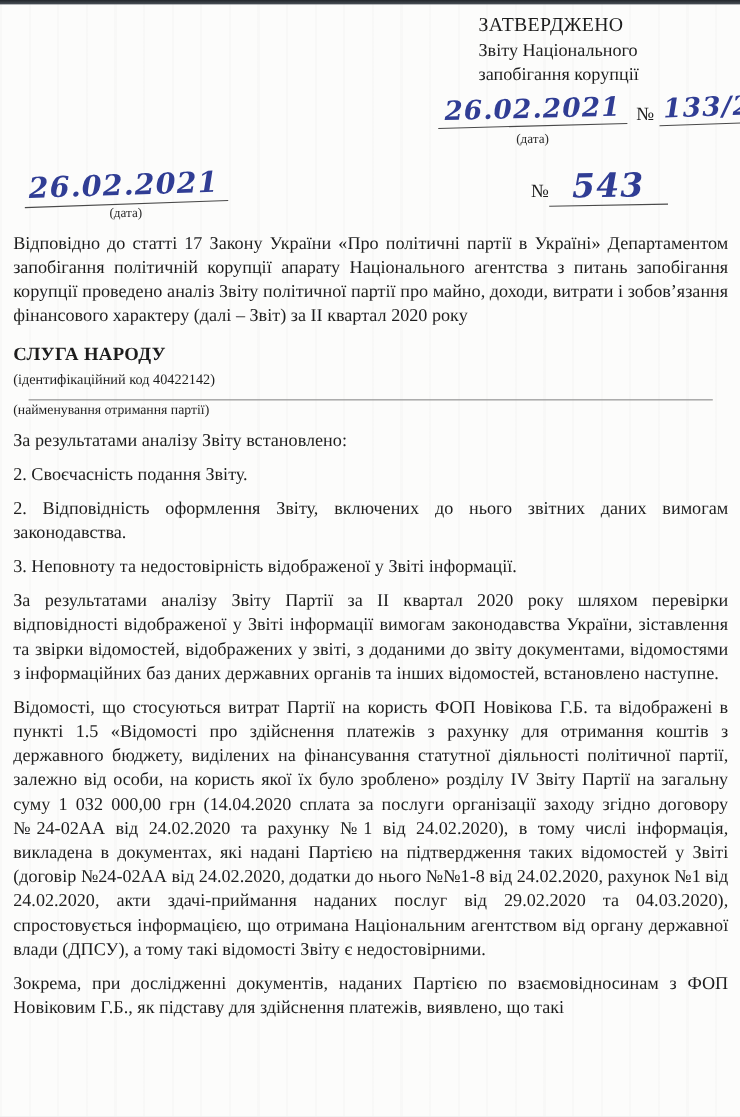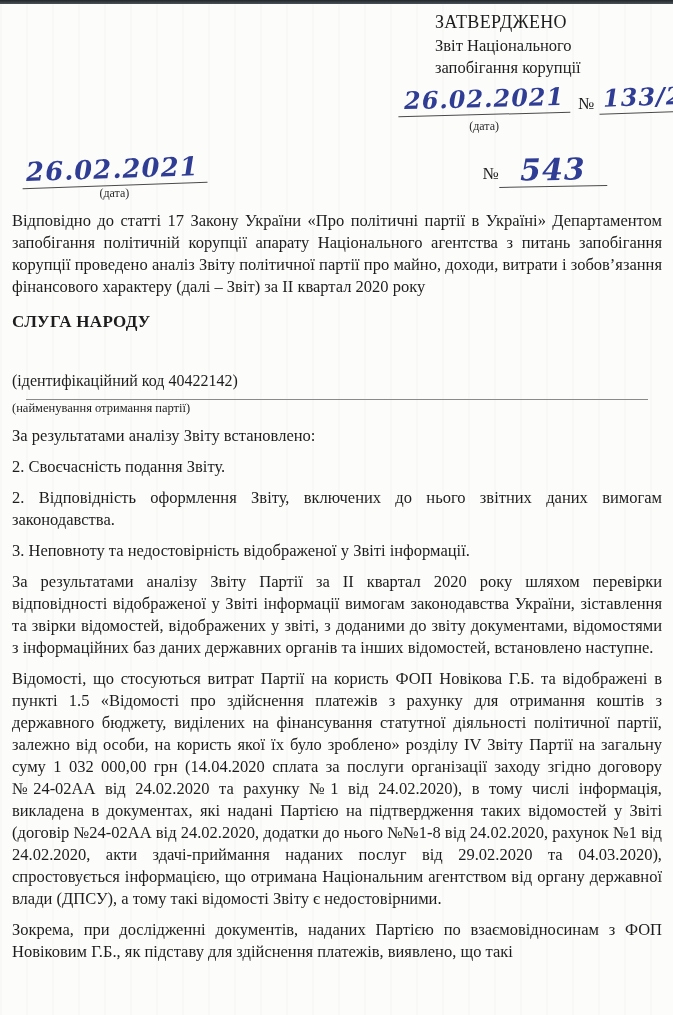--- a/index.html
+++ b/index.html
@@ -45,33 +45,33 @@
   .doc-num-col .hw { font-size:30px; line-height:32px; display:inline-block; min-width:100px; text-align:center; padding:0 4px 0 4px; transform:rotate(-1deg); }
 
   
   .body { padding:0 11px 0 12px; }
   .body p { margin:9px 0 0 0; font-size:16.5px; line-height:22px; text-align:justify; }
   .body p.flush { text-align:left; }
 
   
   .party { margin-top:12px; }
   .party-name { font-weight:bold; font-size:17px; line-height:23px; letter-spacing:0.3px; }
-  .party-code { font-size:16px; line-height:23px;margin-top:36px; }
+  .party-code { font-size:13px; line-height:23px; }
   .party-rule { border:none; border-top:1px solid #8a8a8a; margin:7px 14px 0 14px; }
   .party-caption { font-size:12.5px; margin-top:1px; }
 </style>
 </head>
 <body>
 
 <div class="page">
   <div class="topbar"></div>
 
   <div class="approval">
     <div class="approval-title">ЗАТВЕРДЖЕНО</div>
-    <div class="approval-line">Звіт Національного</div>
+    <div class="approval-line">Звіту Національного</div>
     <div class="approval-line">запобігання корупції</div>
     <div class="approval-date-row">
       <div class="approval-date-col">
         <span class="hw u">26.02.2021</span>
         <div class="caption">(дата)</div>
       </div>
       <span class="no-sign">№</span>
       <span class="hw u approval-num">133/21</span>
     </div>
   </div>

